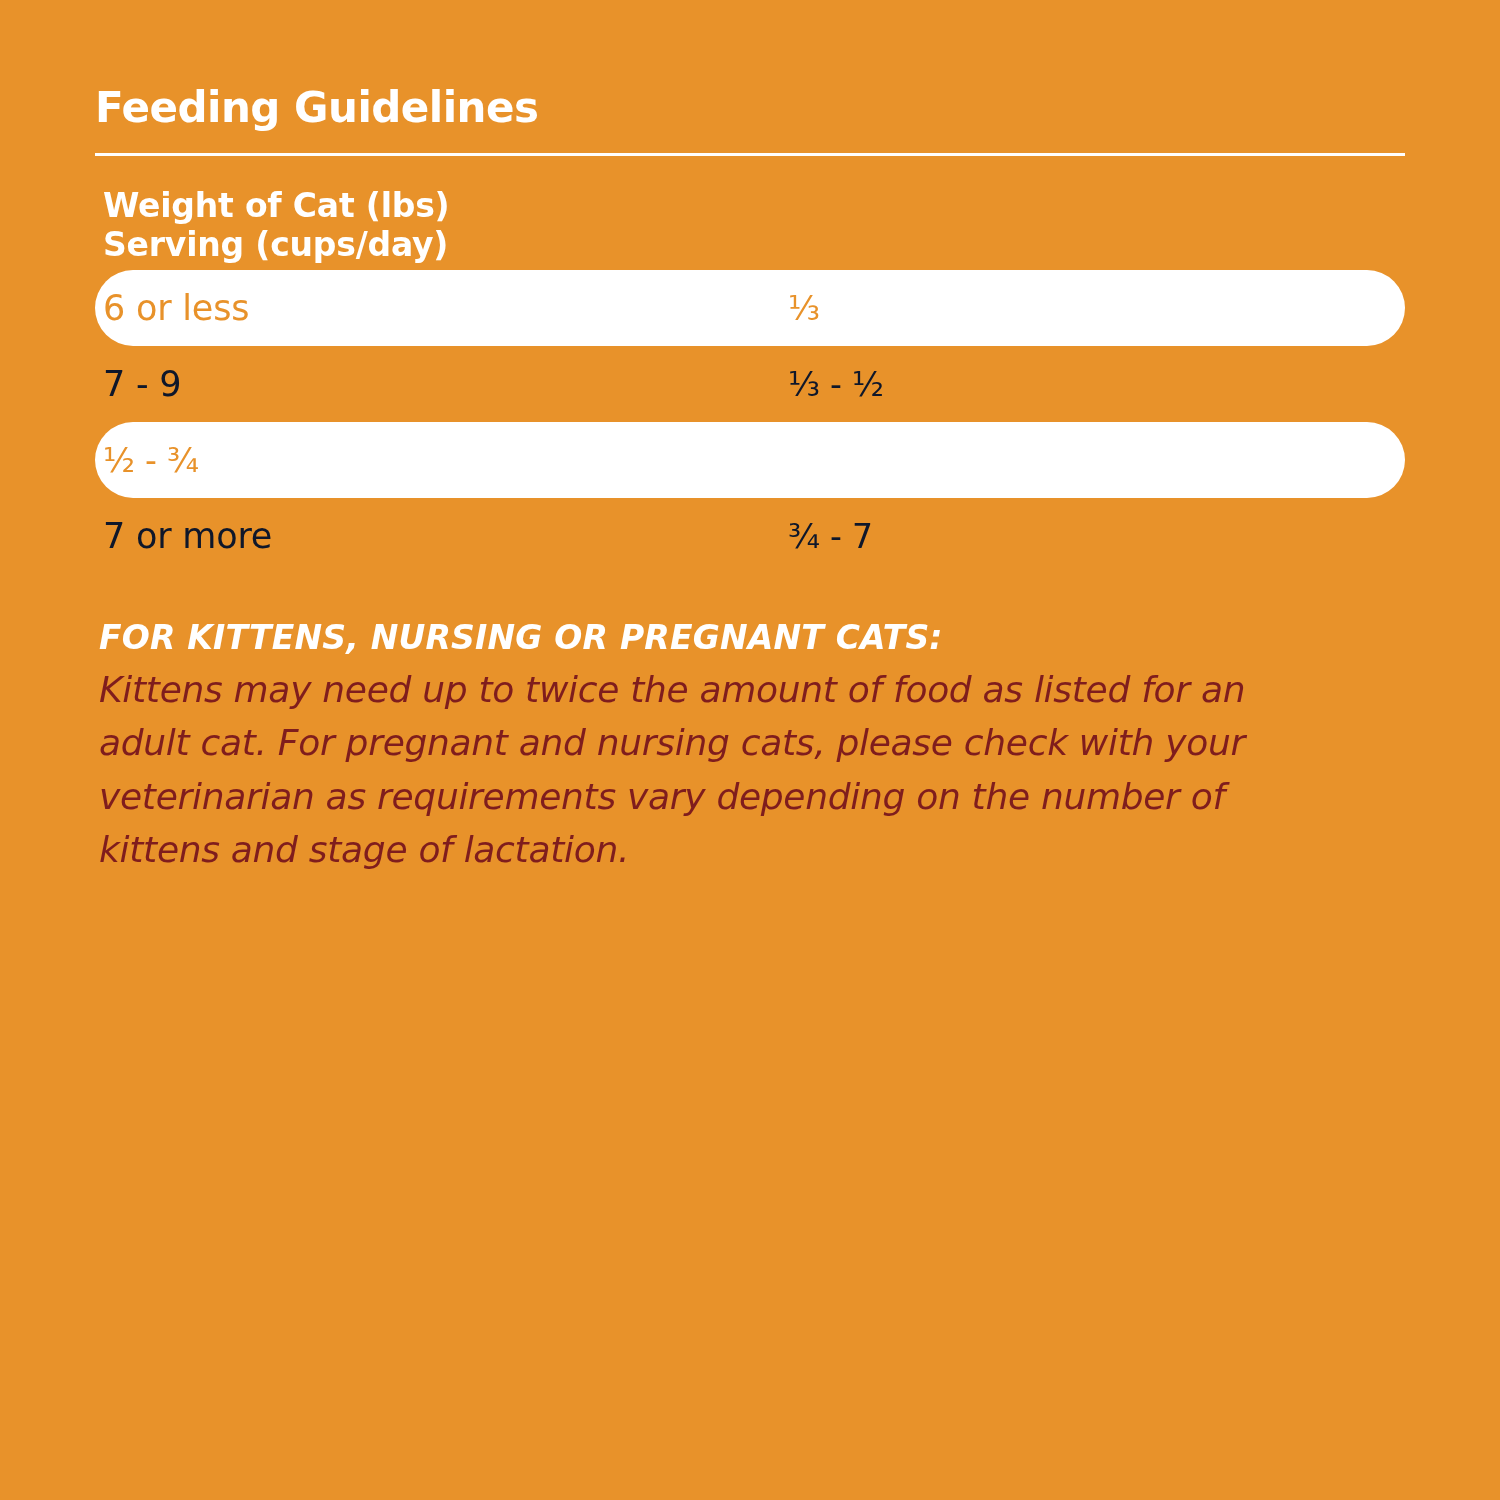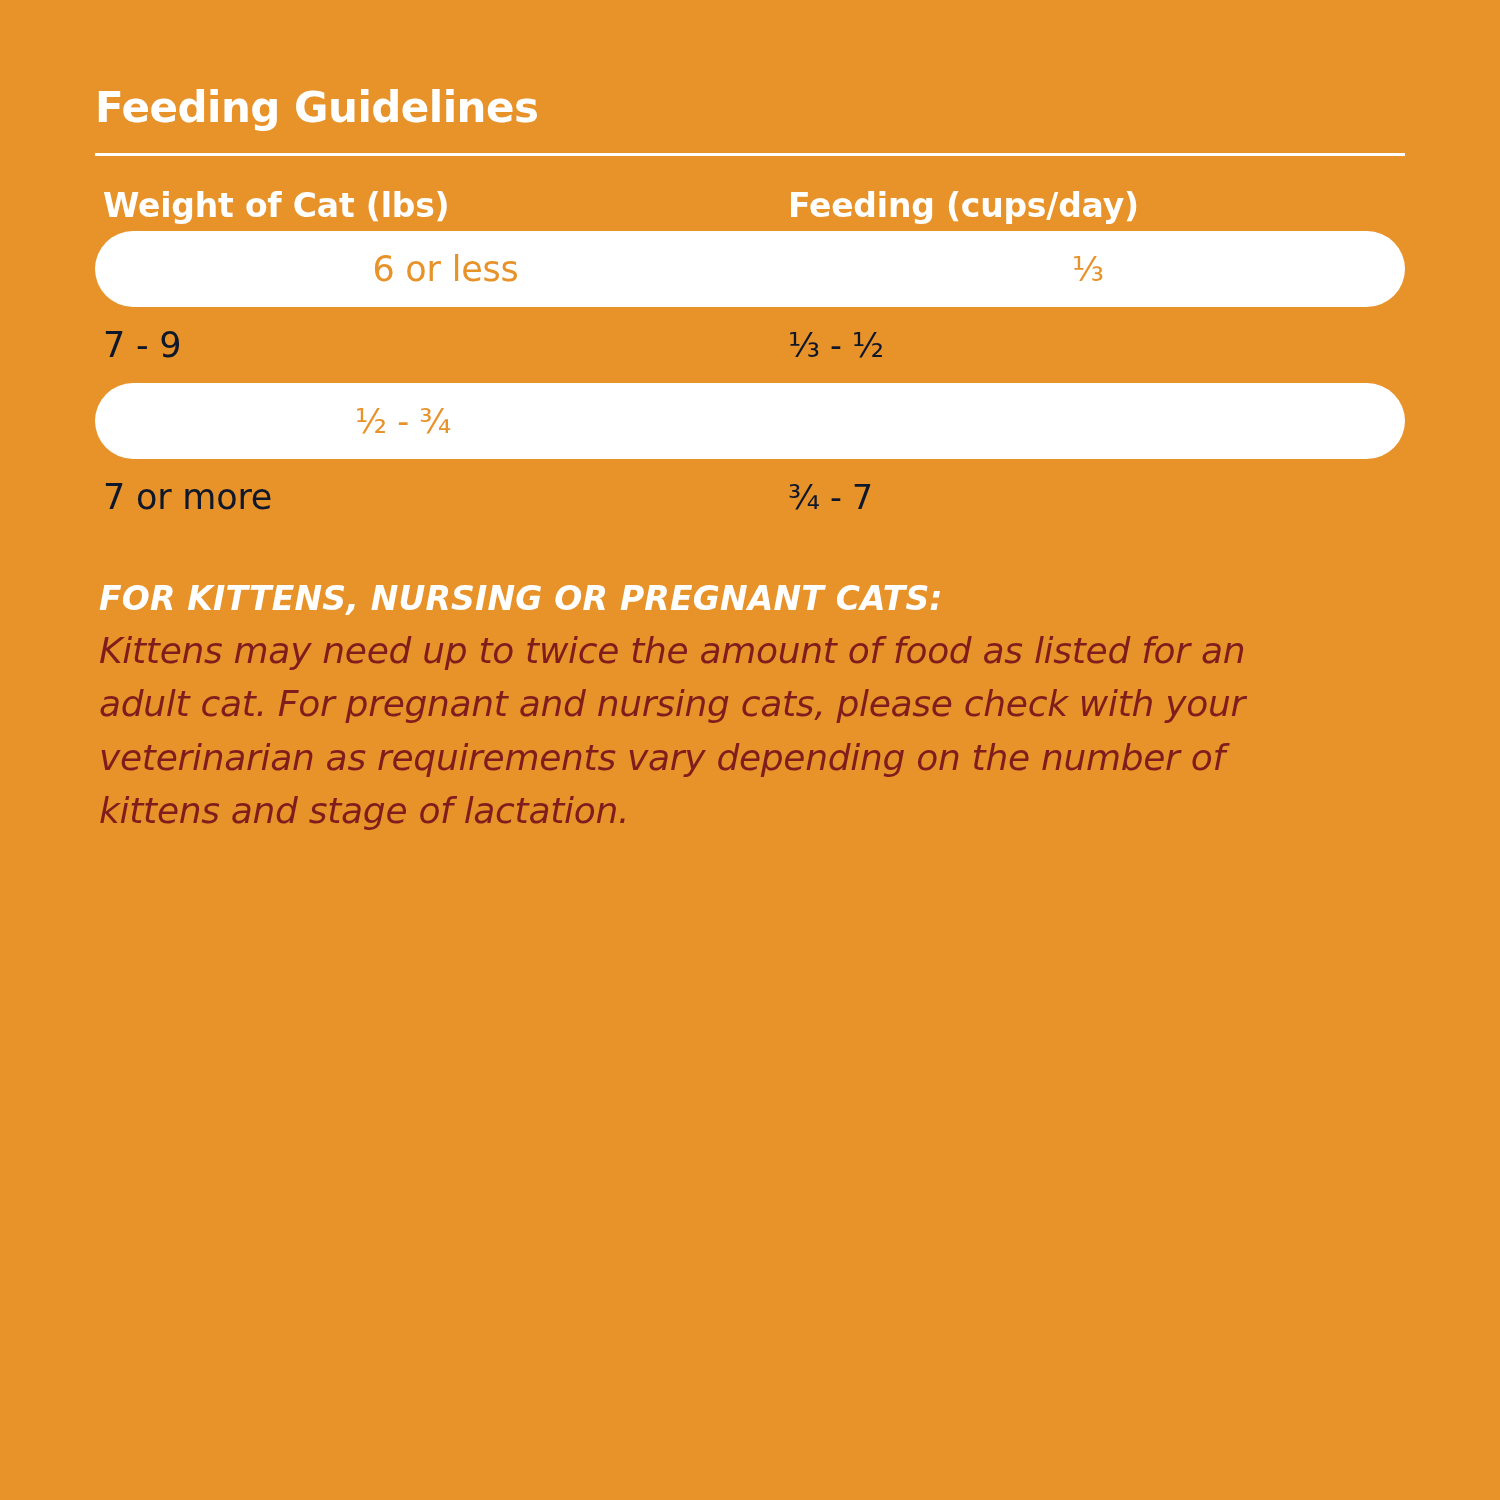--- a/index.html
+++ b/index.html
@@ -35,20 +35,21 @@
     background: #FFFFFF;
     width: 1310px;
   }
   .table {
     margin-top: 30px;
     width: 1310px;
   }
   .thead {
     display: flex;
     padding: 0 0 6px 8px;
+    flex-direction: column;
   }
   .th {
     font-size: 33px;
     font-weight: bold;
     color: #FFFFFF;
     letter-spacing: -0.2px;
   }
   .col-1 { width: 685px; }
   .col-2 { width: 600px; }
   .row {
@@ -62,21 +63,20 @@
   .row.alt {
     background: #FFFFFF;
   }
   .cell {
     font-size: 35px;
     color: #0f172a;
     letter-spacing: -0.2px;
   }
   .row.alt .cell {
     color: #E8922A;
-    text-align: center;
   }
   .cell-serving {
     font-size: 33px;
   }
   .notes {
     margin-top: 44px;
     width: 1240px;
     font-style: italic;
   }
   .notes-heading {
@@ -99,21 +99,21 @@
 
 <div class="page">
 
   <h1 class="title">Feeding Guidelines</h1>
   <div class="title-rule"></div>
 
   <div class="table">
 
     <div class="thead">
       <div class="th col-1">Weight of Cat (lbs)</div>
-      <div class="th col-2">Feeding (cups/day)</div>
+      <div class="th col-2">Serving (cups/day)</div>
     </div>
 
     <div class="row alt">
       <div class="cell col-1">6 or less</div>
       <div class="cell cell-serving col-2">⅓</div>
     </div>
 
     <div class="row">
       <div class="cell col-1">7 - 9</div>
       <div class="cell cell-serving col-2">⅓ - ½</div>

